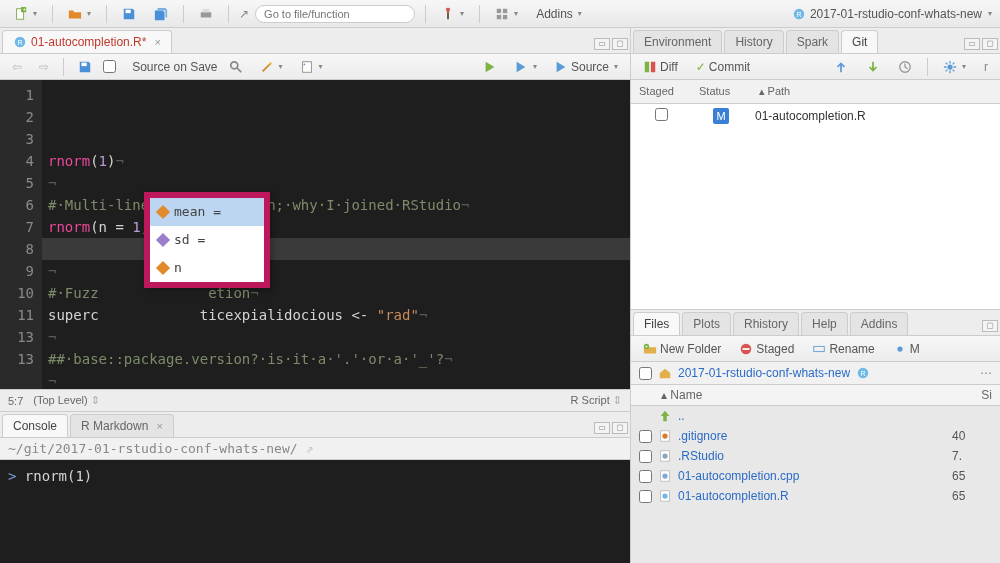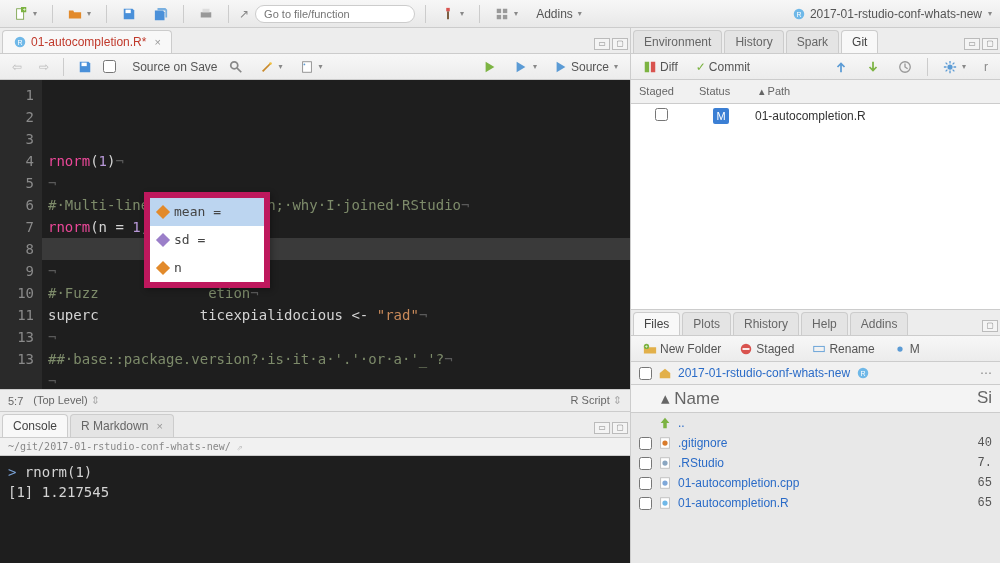--- a/index.html
+++ b/index.html
@@ -163,21 +163,21 @@
   color: #666;
   gap: 10px;
 }
 .editor-status .right { margin-left: auto; }
 
 .console-tabs { }
 .console-path {
   background: #f1f1f1;
   border-bottom: 1px solid #ccc;
   padding: 3px 8px;
-  font-size: 10px;
+  font-size: 13px;
   color: #888;
   font-family: Menlo, Consolas, monospace;
 }
 .console-body {
   flex: 1;
   background: #1e1e1e;
   color: #d4d4d4;
   font-family: Menlo, Consolas, monospace;
   font-size: 14px;
   padding: 6px 8px;
@@ -223,30 +223,30 @@
   font-size:12px;
   display:flex;
   align-items:center;
   gap:6px;
 }
 .breadcrumb a { color:#2a6bc7; cursor:pointer; }
 .files-header {
   display:flex;
   background:#f4f4f4;
   border-bottom:1px solid #ccc;
-  font-size:17px;
+  font-size:12px;
   color:#666;
 }
 .files-header .fh-name { flex:1; padding:3px 8px 3px 30px; }
 .files-header .fh-size { width:40px; padding:3px 8px; text-align:right; }
 .files-body { flex:1; overflow:auto; }
 .file-row { display:flex; align-items:center; padding:3px 8px; font-size:12px; gap:6px; }
 .file-row input { margin:0; }
 .file-name { color:#2a6bc7; cursor:pointer; flex:1; }
-.file-size { width:40px; text-align:right; color:#555;font-family:Liberation Mono, monospace; }
+.file-size { width:40px; text-align:left; color:#555; }
 .updir { color:#2a6bc7; cursor:pointer; padding-left: 24px; }
 
 svg.icon { width:14px; height:14px; }
 .icon-blue { fill:#4a90d9; }
 .icon-green { fill:#7cb342; }
 .icon-orange { fill:#e28a2b; }
 .icon-red { fill:#d9534f; }
 .icon-grey { fill:#999; }
 
 .source-pane { flex: 1.4; display:flex; flex-direction:column; min-height:0; border-bottom:1px solid #ccc;}
@@ -444,21 +444,20 @@
         <div class="window-btns">
           <div class="win-btn">▭</div>
           <div class="win-btn">▢</div>
         </div>
       </div>
       <div class="console-path">
         <span>~/git/2017-01-rstudio-conf-whats-new/</span> <span style="color:#bbb">⇗</span>
       </div>
       <div class="console-body" id="console-body">
           <div><span class="prompt">&gt;</span> rnorm(1)</div>
-          <div>[1] 1.217545</div>
         </div>
     </div>
   </div>
 
   <div class="right-col">
 
     <div class="right-top">
       <div class="pane-tabs" id="env-tabs">
         <div class="pane-tab inactive">Environment</div>
           <div class="pane-tab inactive">History</div>

